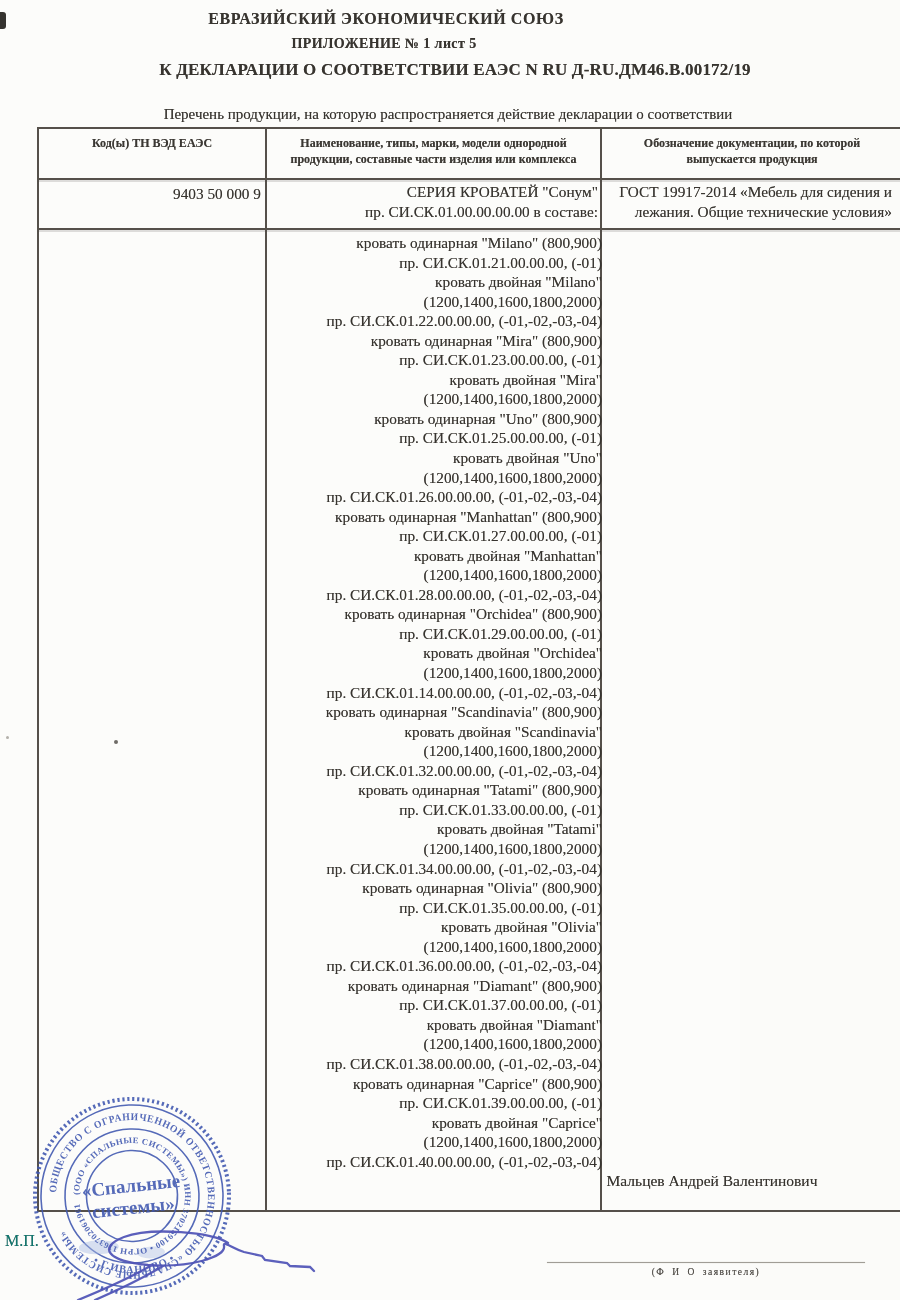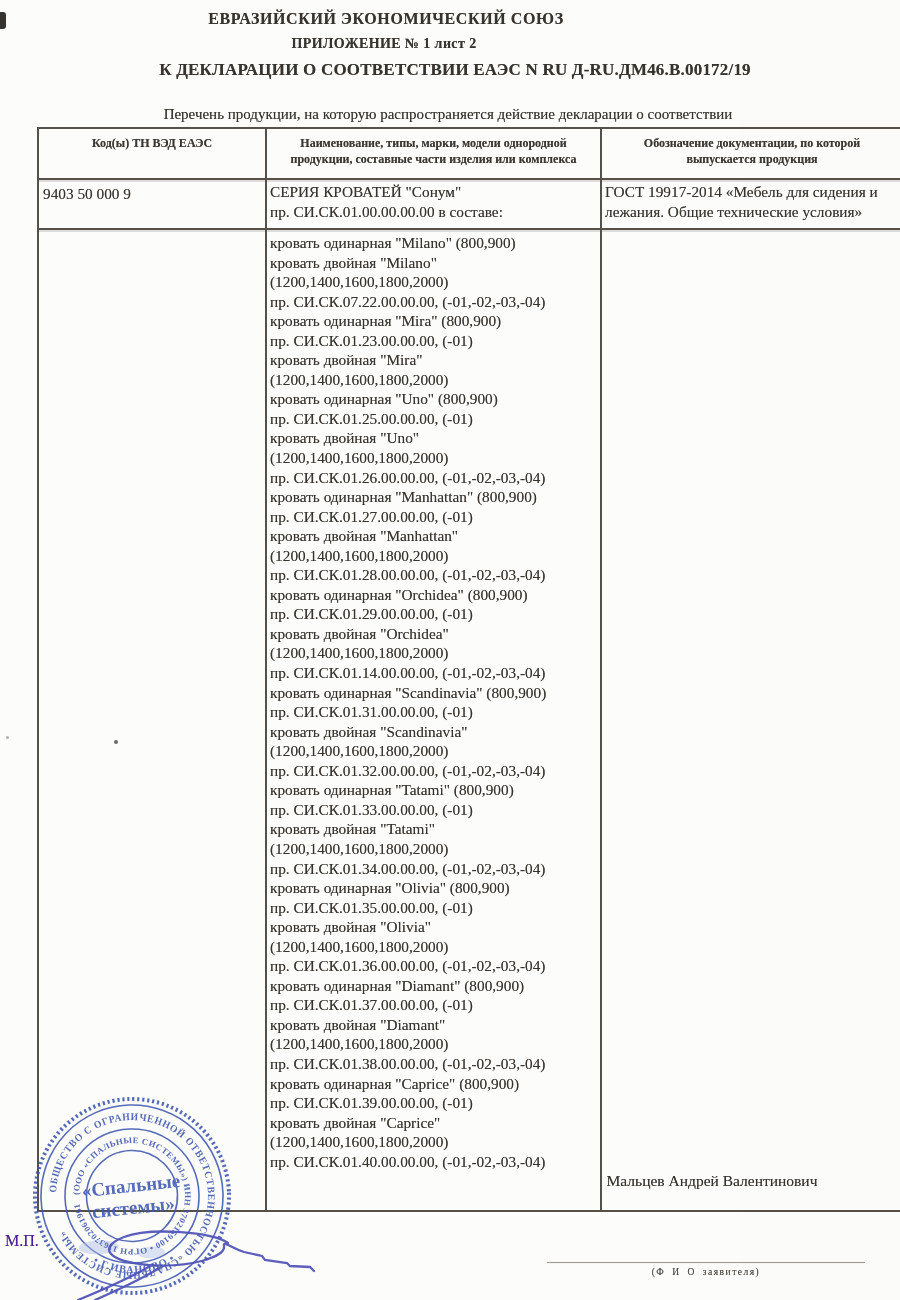--- a/index.html
+++ b/index.html
@@ -15,34 +15,34 @@
   .sub{top:106px;left:448px;font-size:15px;}
   
   .tbl{position:absolute;left:37px;top:127px;width:863px;height:1085px;
        border-left:2px solid #55504a;border-top:2px solid #55504a;border-bottom:2px solid #55504a;}
   .vline{position:absolute;top:0;bottom:0;width:2px;background:#55504a;}
   .v1{left:226px;}
   .v2{left:561px;}
   .hline{position:absolute;left:0;right:0;height:2px;background:#55504a;box-shadow:0 2px 0 rgba(85,80,74,.18);}
   .h1{top:49px;}
   .h2{top:99px;}
-  .cell{position:absolute;}
+  .cell{position:absolute;text-align:right;}
   .th{font-size:12px;font-weight:bold;text-align:center;line-height:15.5px;color:#3b3833;}
   .th1{left:0;width:226px;top:7px;padding:0 8px;}
   .th2{left:228px;width:333px;top:7px;padding:0 14px;}
   .th3{left:563px;width:300px;top:7px;padding:0 10px;}
   .body-txt{font-size:15.3px;line-height:20px;}
   .code{left:4px;top:55px;width:218px;}
   .r1name{left:231px;top:53px;width:328px;}
   .r1name div{white-space:nowrap;}
   .r1doc{left:566px;top:53px;width:287px;}
   .items{left:231px;top:104px;width:332px;font-size:15.3px;line-height:19.55px;}
   .items div{white-space:nowrap;}
   
-  .mp{left:5px;top:1232px;font-size:16px;color:#4c1d95;}
+  .mp{left:5px;top:1232px;font-size:16px;color:#0f766e;}
   .fio-name{left:532px;top:1172px;width:360px;text-align:center;font-size:15.5px;white-space:nowrap;}
   .fio-line{position:absolute;left:547px;top:1262px;width:318px;height:1px;background:#a09d96;box-shadow:0 0 1px #b5b2aa;}
   .fio-cap{left:706px;top:1267px;transform:translateX(-50%);font-size:9.5px;letter-spacing:1.5px;word-spacing:3px;color:#514e49;white-space:nowrap;}
   
   .stamp{position:absolute;left:27px;top:1091px;width:210px;height:210px;opacity:.88;transform:rotate(-2deg);}
   .sig{position:absolute;left:0;top:0;width:900px;height:1300px;pointer-events:none;}
   
   .speck{position:absolute;}
   .sp1{left:0;top:12px;width:6px;height:17px;background:#35332f;border-radius:0 3px 3px 0;}
   .sp2{left:114px;top:740px;width:4px;height:4px;background:#6e6b66;border-radius:50%;}
@@ -51,21 +51,21 @@
 </head>
 <body>
 
 <div id="page">
 
   <div class="speck sp1"></div>
   <div class="speck sp2"></div>
   <div class="speck sp3"></div>
 
   <div class="txt t1 c">ЕВРАЗИЙСКИЙ ЭКОНОМИЧЕСКИЙ СОЮЗ</div>
-  <div class="txt t2 c">ПРИЛОЖЕНИЕ № 1 лист 2</div>
+  <div class="txt t2 c">ПРИЛОЖЕНИЕ № 1 лист 5</div>
   <div class="txt t3 c">К ДЕКЛАРАЦИИ О СООТВЕТСТВИИ ЕАЭС N RU Д-RU.ДМ46.В.00172/19</div>
   <div class="txt sub c">Перечень продукции, на которую распространяется действие декларации о соответствии</div>
 
   <div class="tbl">
     <div class="vline v1"></div>
     <div class="vline v2"></div>
     <div class="hline h1"></div>
     <div class="hline h2"></div>
 
     <div class="cell th th1 txt" style="position:absolute">Код(ы) ТН ВЭД ЕАЭС</div>
@@ -74,44 +74,44 @@
 
     <div class="cell code body-txt txt" style="position:absolute">9403 50 000 9</div>
     <div class="cell r1name body-txt txt" style="position:absolute">
         <div>СЕРИЯ КРОВАТЕЙ "Сонум"</div>
         <div>пр. СИ.СК.01.00.00.00.00 в составе:</div>
       </div>
     <div class="cell r1doc body-txt txt" style="position:absolute">ГОСТ 19917-2014 «Мебель для сидения и лежания. Общие технические условия»</div>
 
     <div class="cell items txt" style="position:absolute">
         <div>кровать одинарная "Milano" (800,900)</div>
+        <div>пр. СИ.СК.01.21.00.00.00, (-01)</div>
         <div>кровать двойная "Milano"</div>
         <div>(1200,1400,1600,1800,2000)</div>
-        <div>пр. СИ.СК.07.22.00.00.00, (-01,-02,-03,-04)</div>
+        <div>пр. СИ.СК.01.22.00.00.00, (-01,-02,-03,-04)</div>
         <div>кровать одинарная "Mira" (800,900)</div>
         <div>пр. СИ.СК.01.23.00.00.00, (-01)</div>
         <div>кровать двойная "Mira"</div>
         <div>(1200,1400,1600,1800,2000)</div>
         <div>кровать одинарная "Uno" (800,900)</div>
         <div>пр. СИ.СК.01.25.00.00.00, (-01)</div>
         <div>кровать двойная "Uno"</div>
         <div>(1200,1400,1600,1800,2000)</div>
         <div>пр. СИ.СК.01.26.00.00.00, (-01,-02,-03,-04)</div>
         <div>кровать одинарная "Manhattan" (800,900)</div>
         <div>пр. СИ.СК.01.27.00.00.00, (-01)</div>
         <div>кровать двойная "Manhattan"</div>
         <div>(1200,1400,1600,1800,2000)</div>
         <div>пр. СИ.СК.01.28.00.00.00, (-01,-02,-03,-04)</div>
         <div>кровать одинарная "Orchidea" (800,900)</div>
         <div>пр. СИ.СК.01.29.00.00.00, (-01)</div>
         <div>кровать двойная "Orchidea"</div>
         <div>(1200,1400,1600,1800,2000)</div>
         <div>пр. СИ.СК.01.14.00.00.00, (-01,-02,-03,-04)</div>
         <div>кровать одинарная "Scandinavia" (800,900)</div>
-        <div>пр. СИ.СК.01.31.00.00.00, (-01)</div>
         <div>кровать двойная "Scandinavia"</div>
         <div>(1200,1400,1600,1800,2000)</div>
         <div>пр. СИ.СК.01.32.00.00.00, (-01,-02,-03,-04)</div>
         <div>кровать одинарная "Tatami" (800,900)</div>
         <div>пр. СИ.СК.01.33.00.00.00, (-01)</div>
         <div>кровать двойная "Tatami"</div>
         <div>(1200,1400,1600,1800,2000)</div>
         <div>пр. СИ.СК.01.34.00.00.00, (-01,-02,-03,-04)</div>
         <div>кровать одинарная "Olivia" (800,900)</div>
         <div>пр. СИ.СК.01.35.00.00.00, (-01)</div>

